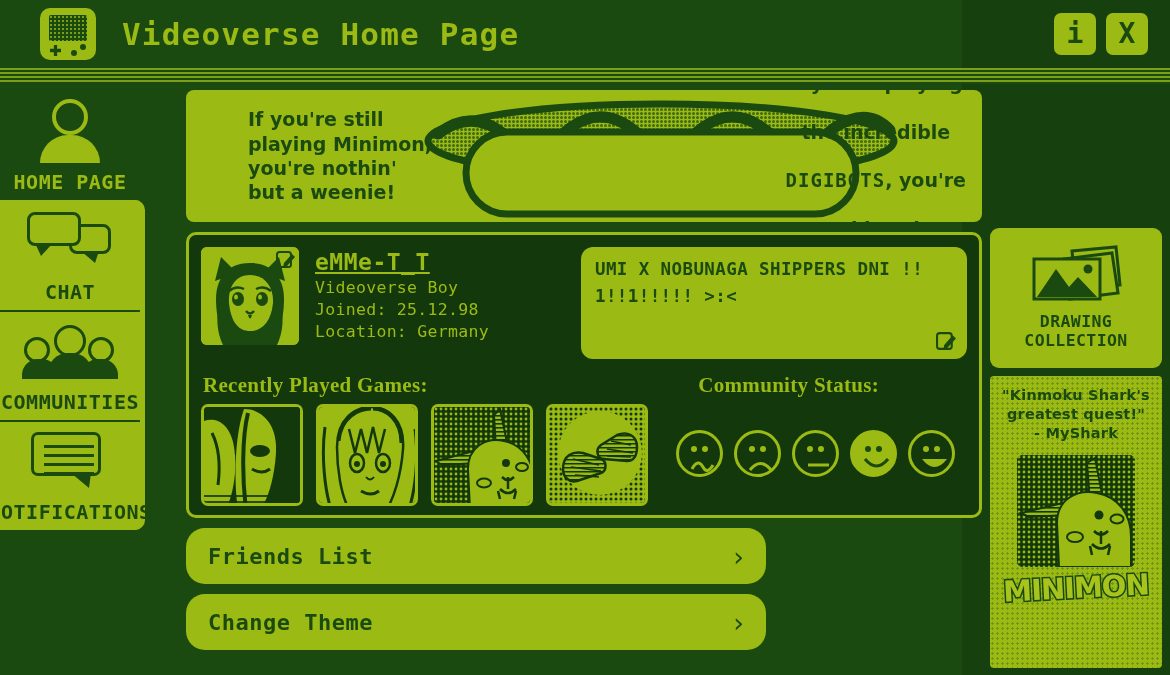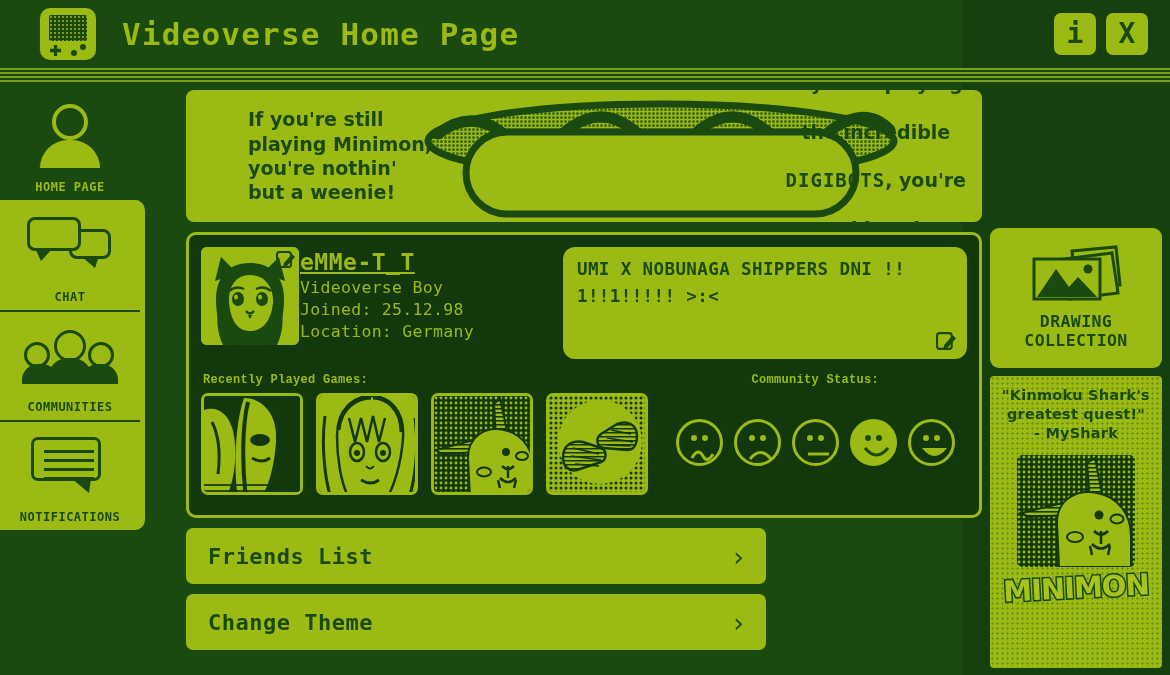--- a/index.html
+++ b/index.html
@@ -147,21 +147,21 @@
     border-top: 2px solid #1a4a10;
   }
   .side-item.panel:first-of-type { }
   .side-stack {
     background: var(--light);
     border-radius: 0 10px 10px 0;
     overflow: hidden;
     width: 145px;
   }
   .side-label {
-    font-size: 12px;
+    font-size: 20px;
     letter-spacing: .5px;
     font-weight: 700;
     white-space: nowrap;
     text-align: center;
     font-family: "DejaVu Sans Mono", monospace;
   }
   .side-icon { flex:1; display:flex; align-items:center; justify-content:center; }
 
   
   .ico-person { width:64px; height:62px; position:relative; }
@@ -252,21 +252,21 @@
   }
 
   
   .profile-card{
     margin-top: 10px;
     padding: 12px;
     display: block;
     height: 286px;
     position: relative;
   }
-  .pc-top{ display:flex; gap:1px; }
+  .pc-top{ display:flex; gap:16px; }
   .avatar{
     width: 98px; height:98px;
     background: var(--light);
     border-radius: 6px;
     position: relative;
     flex:none;
     overflow:hidden;
   }
   .pencil{
     position:absolute; right:3px; top:2px;
@@ -306,24 +306,24 @@
     font-weight:700;
     font-family: "DejaVu Sans Mono", monospace;
   }
   .status-pencil{ position:absolute; right:10px; bottom:8px; width:21px;height:21px;}
 
   .row-heads{
     display:flex; margin-top: 14px; padding-left: 2px;
   }
   .sec-head{
     color: var(--light);
-    font-size: 12px;
+    font-size: 21px;
     font-weight: 700;
     letter-spacing:.3px;
-    font-family: Liberation Mono, monospace;
+    font-family: Liberation Serif, serif;
   }
   .sec-head.right{ margin-left: auto; margin-right: 88px;}
 
   .row-body{ display:flex; margin-top:6px; align-items:flex-start;}
   .games{ display:flex; gap:13px;}
   .game-thumb{
     width: 102px; height: 102px;
     border: 3px solid var(--light);
     border-radius: 7px;
     position: relative;
@@ -344,21 +344,21 @@
   }
   .face.sel{ background: var(--light); border-color: var(--light);}
   .face .eye{ position:absolute; width:6px;height:6px;border-radius:50%;background:var(--light); top:13px;}
   .face.sel .eye{ background:#1a4a10;}
   .face .eye.l{left:12px;} .face .eye.r{right:12px;}
 
   
   .navbtn{
     height: 56px;
     background: var(--light);
-    border-radius: 7px;
+    border-radius: 19px;
     margin-top: 10px;
     display:flex;
     align-items:center;
     padding: 0 22px;
     color:#1a4a10;
     width: 580px;
   }
   .navbtn .lbl{
     font-size: 22px;
     font-weight:700;

